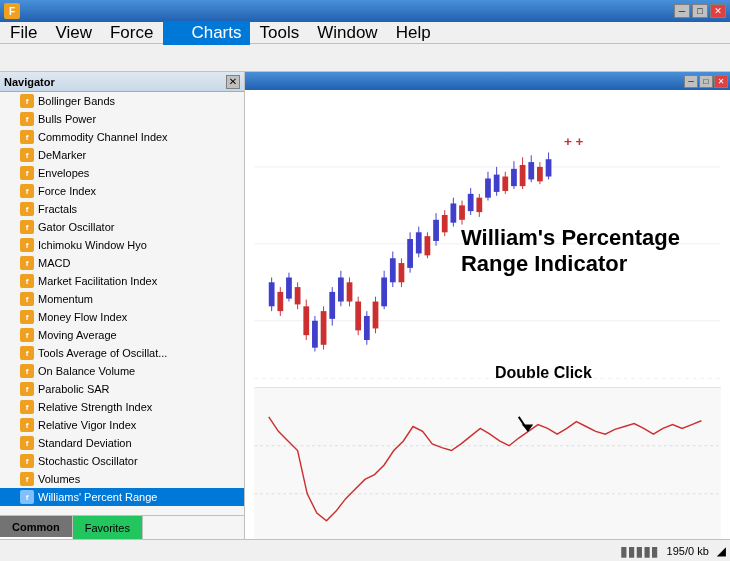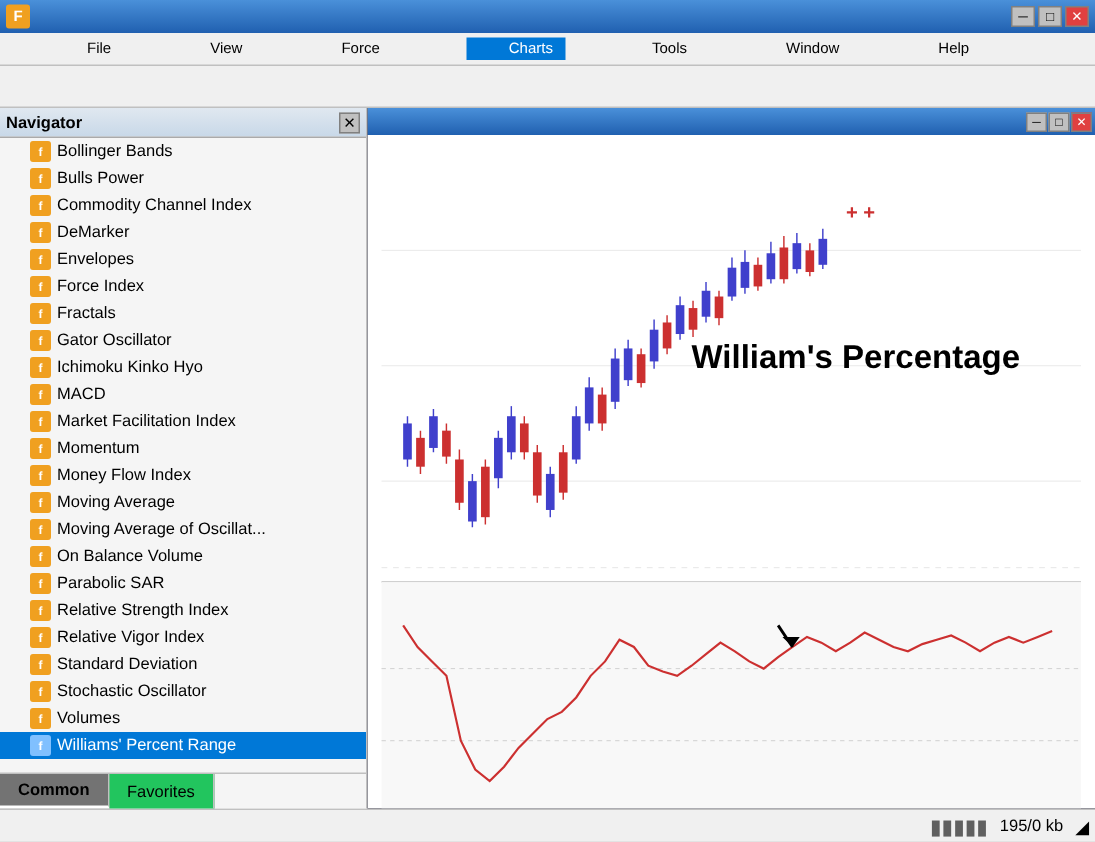--- a/index.html
+++ b/index.html
@@ -62,23 +62,22 @@
       height: 22px;
       display: flex;
       align-items: center;
       padding: 0 2px;
       border-bottom: 1px solid #c0c0c0;
       gap: 2px;
     }
     .menu-item {
       padding: 2px 8px;
       cursor: pointer;
-      font-size: 10px;
+      font-size: 17px;
       color: #000;
-      margin-left: 48px;
     }
     .menu-item.active { background: #0078d7; color: white; padding-left: 28px; }
 
     
     .toolbar {
       background: #f0f0f0;
       height: 28px;
       border-bottom: 1px solid #c0c0c0;
       display: flex;
       align-items: center;
@@ -353,21 +352,21 @@
       <div class="indicator-item">
         <div class="indicator-icon">f</div>
         <span class="indicator-label">Fractals</span>
       </div>
       <div class="indicator-item">
         <div class="indicator-icon">f</div>
         <span class="indicator-label">Gator Oscillator</span>
       </div>
       <div class="indicator-item">
         <div class="indicator-icon">f</div>
-        <span class="indicator-label">Ichimoku Kinko Hyo</span>
+        <span class="indicator-label">Ichimoku Window Hyo</span>
       </div>
       <div class="indicator-item">
         <div class="indicator-icon">f</div>
         <span class="indicator-label">MACD</span>
       </div>
       <div class="indicator-item">
         <div class="indicator-icon">f</div>
         <span class="indicator-label">Market Facilitation Index</span>
       </div>
       <div class="indicator-item">
@@ -377,21 +376,21 @@
       <div class="indicator-item">
         <div class="indicator-icon">f</div>
         <span class="indicator-label">Money Flow Index</span>
       </div>
       <div class="indicator-item">
         <div class="indicator-icon">f</div>
         <span class="indicator-label">Moving Average</span>
       </div>
       <div class="indicator-item">
         <div class="indicator-icon">f</div>
-        <span class="indicator-label">Moving Average of Oscillat...</span>
+        <span class="indicator-label">Tools Average of Oscillat...</span>
       </div>
       <div class="indicator-item">
         <div class="indicator-icon">f</div>
         <span class="indicator-label">On Balance Volume</span>
       </div>
       <div class="indicator-item">
         <div class="indicator-icon">f</div>
         <span class="indicator-label">Parabolic SAR</span>
       </div>
       <div class="indicator-item">
@@ -560,21 +559,23 @@
             315,358 325,352 335,345 345,350 355,355 365,358 375,353 385,350 
             395,347 405,352 415,358 425,352 435,348 445,352 455,348 465,344
           " fill="none" stroke="#cc3030" stroke-width="1.5"></polyline>
 
           <line x1="275" y1="340" x2="285" y2="355" stroke="#000" stroke-width="2"></line>
           <polygon points="285,355 278,348 290,348" fill="#000"></polygon>
         </svg>
 
         <div class="chart-annotation">
           <span>William's Percentage</span><br>
+          <span>Range Indicator</span>
         </div>
+        <div class="double-click-label">Double Click</div>
       </div>
     </div>
   </div>
 </div>
 
 <div class="status-bar">
   <span class="status-bars-icon">▮▮▮▮▮</span>
   <span class="status-info">195/0 kb</span>
   <span>◢</span>
 </div>

